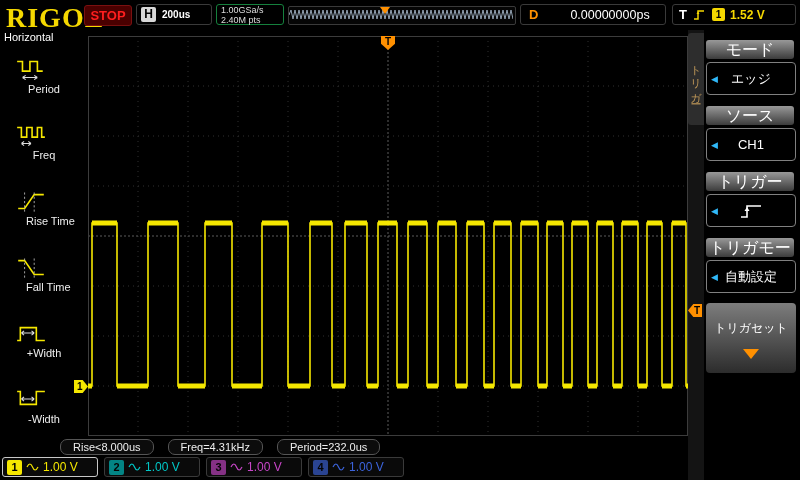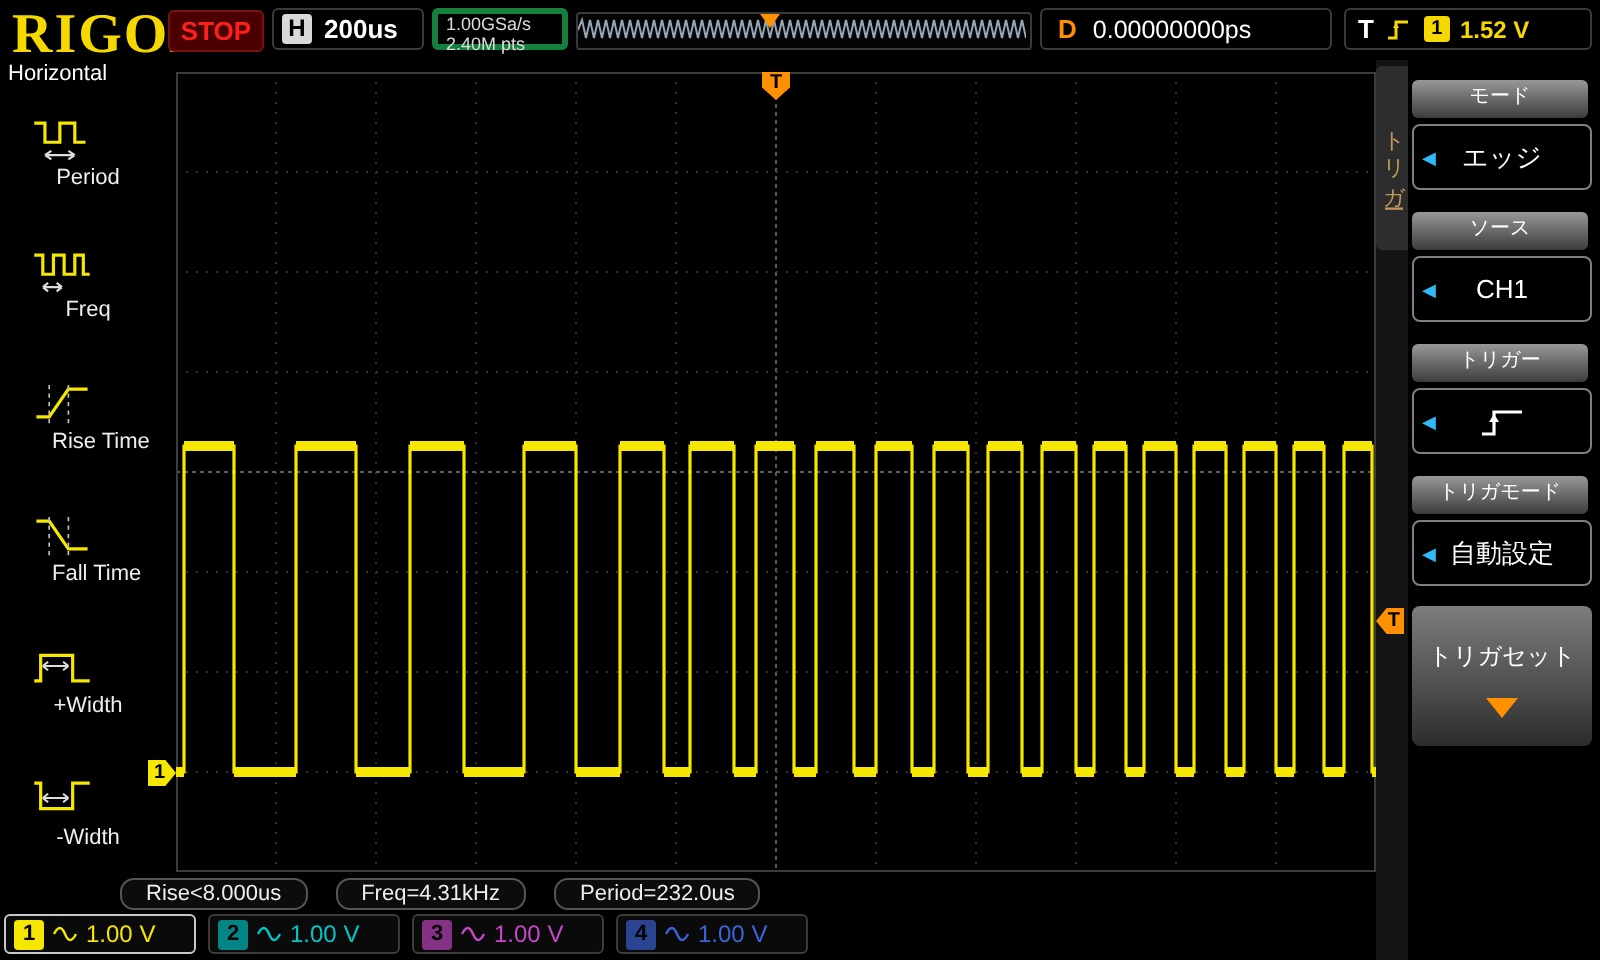--- a/index.html
+++ b/index.html
@@ -8,32 +8,32 @@
   
   .logo{position:absolute;left:6px;top:2px;font-family:"Liberation Serif",serif;font-weight:bold;
         font-size:28px;color:#f5d800;letter-spacing:1px;}
   .stop{position:absolute;left:84px;top:5px;width:46px;height:19px;background:#4a0000;
         border:1px solid #7a1010;border-radius:3px;color:#ff1e1e;font-weight:bold;font-size:13px;
         text-align:center;line-height:19px;}
   .hbox{position:absolute;left:136px;top:4px;width:76px;height:21px;border:1px solid #3a3a3a;border-radius:3px;
         display:flex;align-items:center;gap:6px;padding:0 4px;box-sizing:border-box;}
   .hletter{width:15px;height:15px;background:#d8d8d8;color:#000;font-weight:bold;font-size:12px;
         text-align:center;line-height:15px;border-radius:2px;flex:0 0 auto;}
-  .hval{color:#fff;font-weight:bold;font-size:13px;}
-  .samplebox{position:absolute;left:216px;top:4px;width:68px;height:21px;border:3px solid #15803d;
+  .hval{color:#fff;font-weight:bold;font-size:10px;}
+  .samplebox{position:absolute;left:216px;top:4px;width:68px;height:21px;border:1px solid #15803d;
         border-radius:3px;font-size:9px;color:#ddd;padding:1px 4px;box-sizing:border-box;line-height:9.5px;}
   .preview{position:absolute;left:288px;top:6px;width:226px;height:17px;border:1px solid #3a3a3a;
         border-radius:2px;background:#050505;}
   .preview svg{position:absolute;left:0;top:0;}
   .preview-trig{position:absolute;left:91px;top:0;width:0;height:0;border-left:5px solid transparent;
         border-right:5px solid transparent;border-top:7px solid #ff9000;}
   .dbox{position:absolute;left:520px;top:4px;width:146px;height:21px;border:1px solid #3a3a3a;border-radius:3px;
         display:flex;align-items:center;gap:8px;padding:0 8px;box-sizing:border-box;}
   .dletter{color:#ff9000;font-weight:bold;font-size:13px;}
-  .dval{color:#fff;font-size:12.5px;}
+  .dval{color:#fff;font-size:12.5px;margin-left:24px;}
   .tbox{position:absolute;left:672px;top:4px;width:124px;height:21px;border:1px solid #3a3a3a;border-radius:3px;
         display:flex;align-items:center;gap:5px;padding:0 6px;box-sizing:border-box;}
   .tletter{color:#fff;font-weight:bold;font-size:13px;}
   .tchan{width:13px;height:13px;background:#f5d800;color:#000;font-size:10px;font-weight:bold;
         text-align:center;line-height:13px;border-radius:2px;}
   .tlevel{color:#f5d800;font-size:12px;font-weight:bold;}
   
   .sidebar-title{position:absolute;left:4px;top:31px;font-size:11px;color:#fff;}
   .mi{position:absolute;left:0;width:62px;text-align:center;cursor:pointer;}
   .mi svg{display:block;margin:0 auto;}
@@ -59,22 +59,22 @@
         display:flex;align-items:center;gap:4px;padding:0 4px;box-sizing:border-box;background:#0a0a0a;cursor:pointer;}
   .ch-badge{width:15px;height:15px;border-radius:2px;color:#000;font-size:11px;font-weight:bold;
         text-align:center;line-height:15px;flex:0 0 auto;}
   .ch-scale{font-size:12px;font-weight:normal;}
   
   .right-strip{position:absolute;left:688px;top:30px;width:16px;height:450px;background:#141414;}
   .right-tab{position:absolute;left:688px;top:33px;width:16px;height:92px;background:#2d2d2d;
         color:#c09858;font-size:11px;writing-mode:vertical-rl;text-align:center;line-height:16px;
         border-radius:3px 0 0 3px;letter-spacing:1px;cursor:pointer;}
   .rm-header{position:absolute;left:706px;width:88px;height:19px;
-        background:linear-gradient(#989898,#3c3c3c);border-radius:3px;color:#fff;font-size:10px;
-        text-align:center;line-height:19px;cursor:pointer;font-family:Liberation Mono, monospace;}
+        background:linear-gradient(#989898,#3c3c3c);border-radius:3px;color:#fff;font-size:16px;
+        text-align:center;line-height:19px;cursor:pointer;}
   .rm-value{position:absolute;left:706px;width:90px;height:33px;background:#000;border:1px solid #808080;
         border-radius:4px;color:#fff;font-size:13px;display:flex;align-items:center;justify-content:center;
         box-sizing:border-box;cursor:pointer;}
   .rm-arrow{position:absolute;left:4px;color:#30b8f8;font-size:9px;}
   .rm-big{position:absolute;left:706px;top:303px;width:90px;height:70px;
         background:linear-gradient(#7d7d7d,#2c2c2c);border-radius:4px;color:#fff;font-size:12px;
         text-align:center;padding-top:17px;box-sizing:border-box;cursor:pointer;}
   .rm-big-arrow{width:0;height:0;border-left:8px solid transparent;border-right:8px solid transparent;
         border-top:10px solid #ff9000;margin:12px auto 0;}
 </style>

